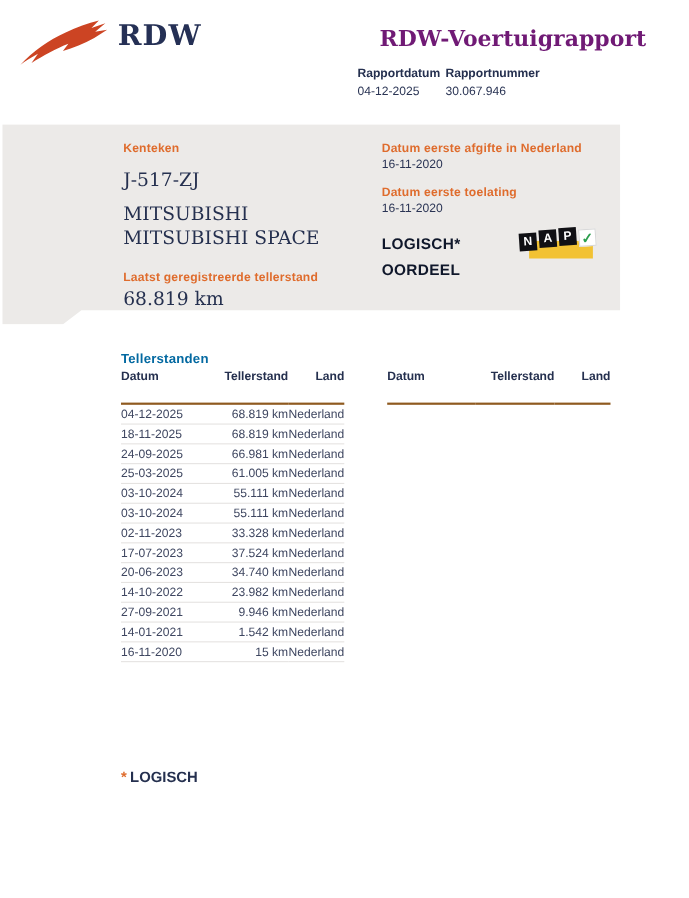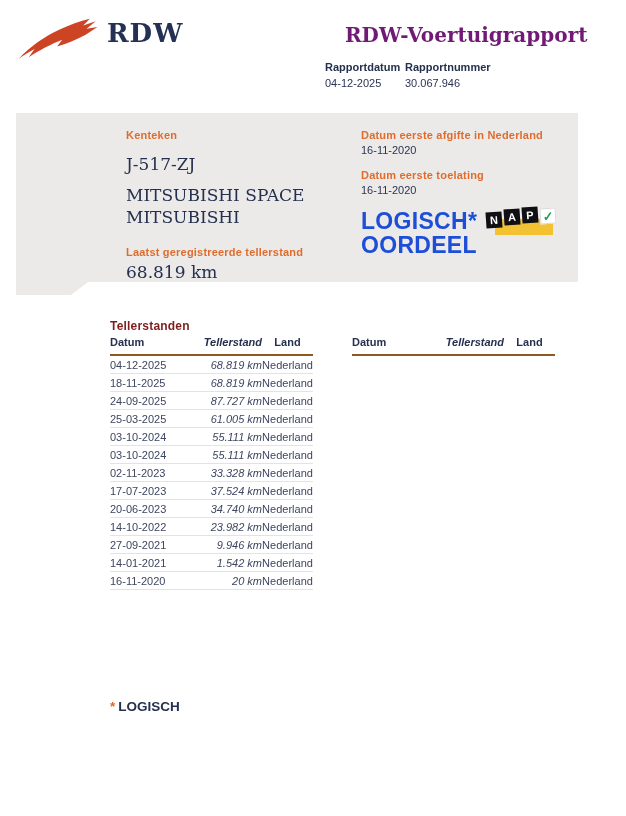--- a/index.html
+++ b/index.html
@@ -22,41 +22,41 @@
     font-family:"DejaVu Serif", serif;font-weight:bold;
     font-size:20px;color:#701a75;
   }
   .meta{position:absolute;left:325px;top:61px;display:flex;}
   .meta-col{margin-right:0;}
   .meta-col:first-child{width:80px;}
   .meta-label{font-size:11px;font-weight:bold;color:#25304F;}
   .meta-value{font-size:11px;color:#2A3454;margin-top:4px;}
   
   .panel{
-    position:absolute;left:16px;top:113px;width:562px;height:182px;
+    position:absolute;left:2px;top:113px;width:562px;height:182px;
     background:#ECEAE8;
     clip-path:polygon(0 0,100% 0,100% calc(100% - 13px),72px calc(100% - 13px),55px 100%,0 100%);
   }
   .panel-left{position:absolute;left:110px;top:16px;}
   .panel-right{position:absolute;left:345px;top:16px;}
   .lbl{
     font-size:11px;font-weight:bold;color:#DF6C2D;
     letter-spacing:.2px;margin-bottom:3px;
   }
   .big-value{
     font-family:"DejaVu Serif", serif;
     font-size:17px;color:#25304F;line-height:22px;
   }
   .mb{margin-bottom:9px;margin-top:12px;}
   .mt{margin-top:18px;}
   .sm-value{font-size:11px;color:#2A3454;margin:3px 0 13px 0;}
   .oordeel{
     margin-top:12px;
-    font-size:23px;font-weight:bold;letter-spacing:.3px;
-    line-height:24px;color:#1d4ed8;
+    font-size:14px;font-weight:bold;letter-spacing:.3px;
+    line-height:24px;color:#0f172a;
   }
   
   .nap{position:absolute;left:470px;top:93px;width:72px;height:36px;}
   .nap-bar{position:absolute;left:9px;top:13px;width:58px;height:16px;background:#F2C233;}
   .nap-tile{
     position:absolute;width:16px;height:16px;background:#101014;
     color:#ffffff;font-size:11px;font-weight:bold;
     display:flex;align-items:center;justify-content:center;
     transform:rotate(-4deg);
   }
@@ -66,36 +66,36 @@
   .nap-check{
     position:absolute;left:54px;top:2px;width:16px;height:16px;
     background:#ffffff;border:1px solid #d9d9d9;box-sizing:border-box;
     color:#2B9E4D;font-size:13px;font-weight:bold;
     display:flex;align-items:center;justify-content:center;
     transform:rotate(-4deg);
   }
   
   .section-title{
     position:absolute;left:110px;top:319px;
-    font-size:12px;font-weight:bold;color:#7f1d1d;letter-spacing:.2px;
+    font-size:12px;font-weight:bold;color:#0369a1;letter-spacing:.2px;
   }
   table{border-collapse:collapse;table-layout:fixed;}
   .tbl1{position:absolute;left:110px;top:336px;width:203px;}
   .tbl2{position:absolute;left:352px;top:336px;width:201px;}
   th{
     font-size:11px;font-weight:bold;color:#25304F;
-    padding:0 0 6px 0;border-bottom:2px solid #8F5A20;
+    padding:0 0 18px 0;border-bottom:2px solid #8F5A20;
   }
   td{
     font-size:11px;color:#3E4660;height:17px;padding:0;
     border-bottom:1px solid #E5E3E1;
   }
   .c0{text-align:left;width:80px;}
-  .c1{text-align:right;width:72px;font-style:italic;}
-  .c2{text-align:center;width:51px;}
+  .c1{text-align:right;width:72px;}
+  .c2{text-align:right;width:51px;}
   
   .footnote{position:absolute;left:110px;top:699px;width:460px;}
   .fn-head{font-size:13.5px;font-weight:bold;color:#25304F;}
   .fn-ast{color:#DF6C2D;margin-right:3px;}
   .fn-text{
     margin-top:8px;font-size:11.5px;line-height:19px;color:#E0713C;
   }
 </style>
 </head>
 <body>
@@ -119,22 +119,22 @@
       <div class="meta-value">30.067.946</div>
     </div>
   </div>
 
   <div class="panel">
 
     <div class="panel-left">
       <div class="lbl">Kenteken</div>
       <div class="big-value mb">J-517-ZJ</div>
 
+      <div class="big-value">MITSUBISHI</div>
       <div class="big-value">MITSUBISHI SPACE</div>
-      <div class="big-value">MITSUBISHI</div>
 
       <div class="lbl mt">Laatst geregistreerde tellerstand</div>
       <div class="big-value">68.819 km</div>
     </div>
 
     <div class="panel-right">
       <div class="lbl">Datum eerste afgifte in Nederland</div>
       <div class="sm-value">16-11-2020</div>
 
       <div class="lbl">Datum eerste toelating</div>
@@ -171,21 +171,21 @@
           <td class="c1">68.819 km</td>
           <td class="c2">Nederland</td>
         </tr>
         <tr>
           <td class="c0">18-11-2025</td>
           <td class="c1">68.819 km</td>
           <td class="c2">Nederland</td>
         </tr>
         <tr>
           <td class="c0">24-09-2025</td>
-          <td class="c1">87.727 km</td>
+          <td class="c1">66.981 km</td>
           <td class="c2">Nederland</td>
         </tr>
         <tr>
           <td class="c0">25-03-2025</td>
           <td class="c1">61.005 km</td>
           <td class="c2">Nederland</td>
         </tr>
         <tr>
           <td class="c0">03-10-2024</td>
           <td class="c1">55.111 km</td>
@@ -221,21 +221,21 @@
           <td class="c1">9.946 km</td>
           <td class="c2">Nederland</td>
         </tr>
         <tr>
           <td class="c0">14-01-2021</td>
           <td class="c1">1.542 km</td>
           <td class="c2">Nederland</td>
         </tr>
         <tr>
           <td class="c0">16-11-2020</td>
-          <td class="c1">20 km</td>
+          <td class="c1">15 km</td>
           <td class="c2">Nederland</td>
         </tr>
       </tbody>
   </table>
 
   <table class="tbl2">
     <thead>
       <tr>
         <th class="c0">Datum</th>
         <th class="c1">Tellerstand</th>

